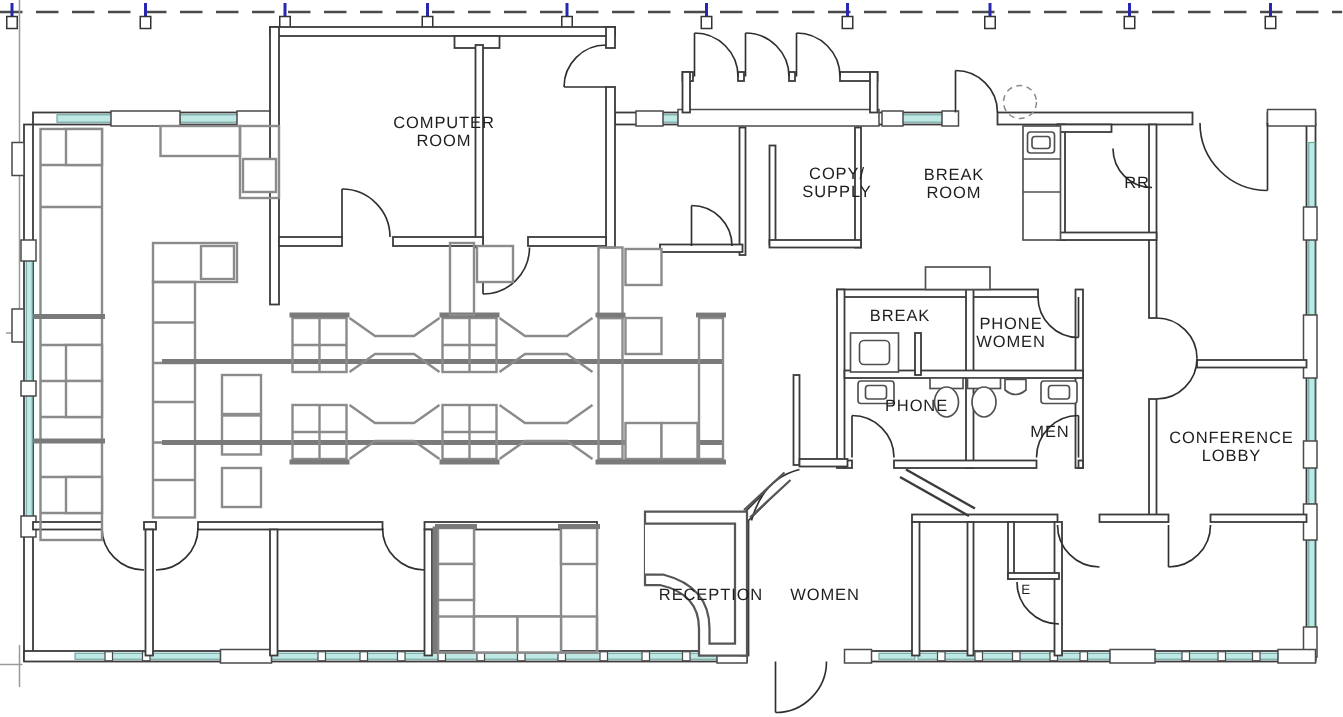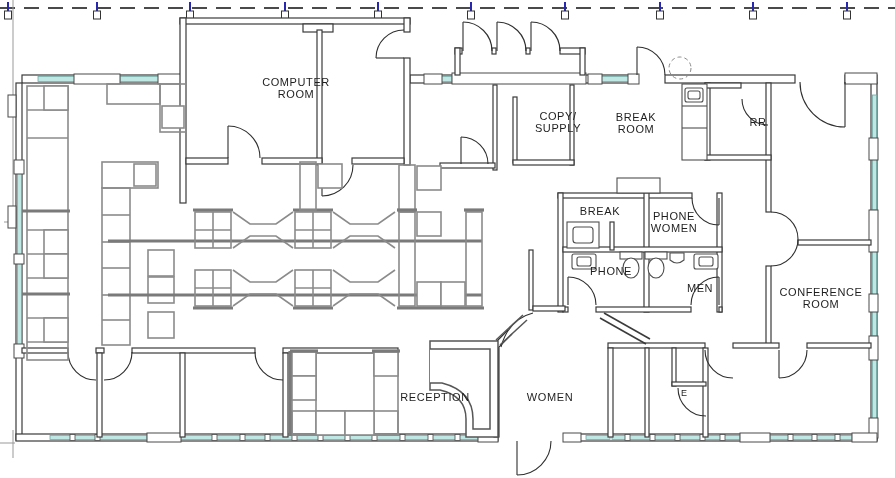--- a/index.html
+++ b/index.html
@@ -442,17 +442,17 @@
 SUPPLY</div>
   <div class="lbl" style="left:636px;top:123px">BREAK
 ROOM</div>
   <div class="lbl" style="left:758px;top:122px">RR</div>
   <div class="lbl" style="left:600px;top:211px">BREAK</div>
   <div class="lbl" style="left:674px;top:222px">PHONE
 WOMEN</div>
   <div class="lbl" style="left:611px;top:271px">PHONE</div>
   <div class="lbl" style="left:700px;top:288px">MEN</div>
   <div class="lbl" style="left:821px;top:298px">CONFERENCE
-ROOM</div>
-  <div class="lbl" style="left:435px;top:397px">RECEPTION</div>
+LOBBY</div>
+  <div class="lbl" style="left:474px;top:397px">RECEPTION</div>
   <div class="lbl" style="left:550px;top:397px">WOMEN</div>
   <div class="lbl small" style="left:684px;top:393px">E</div>
 </div>
 
 </body></html>

